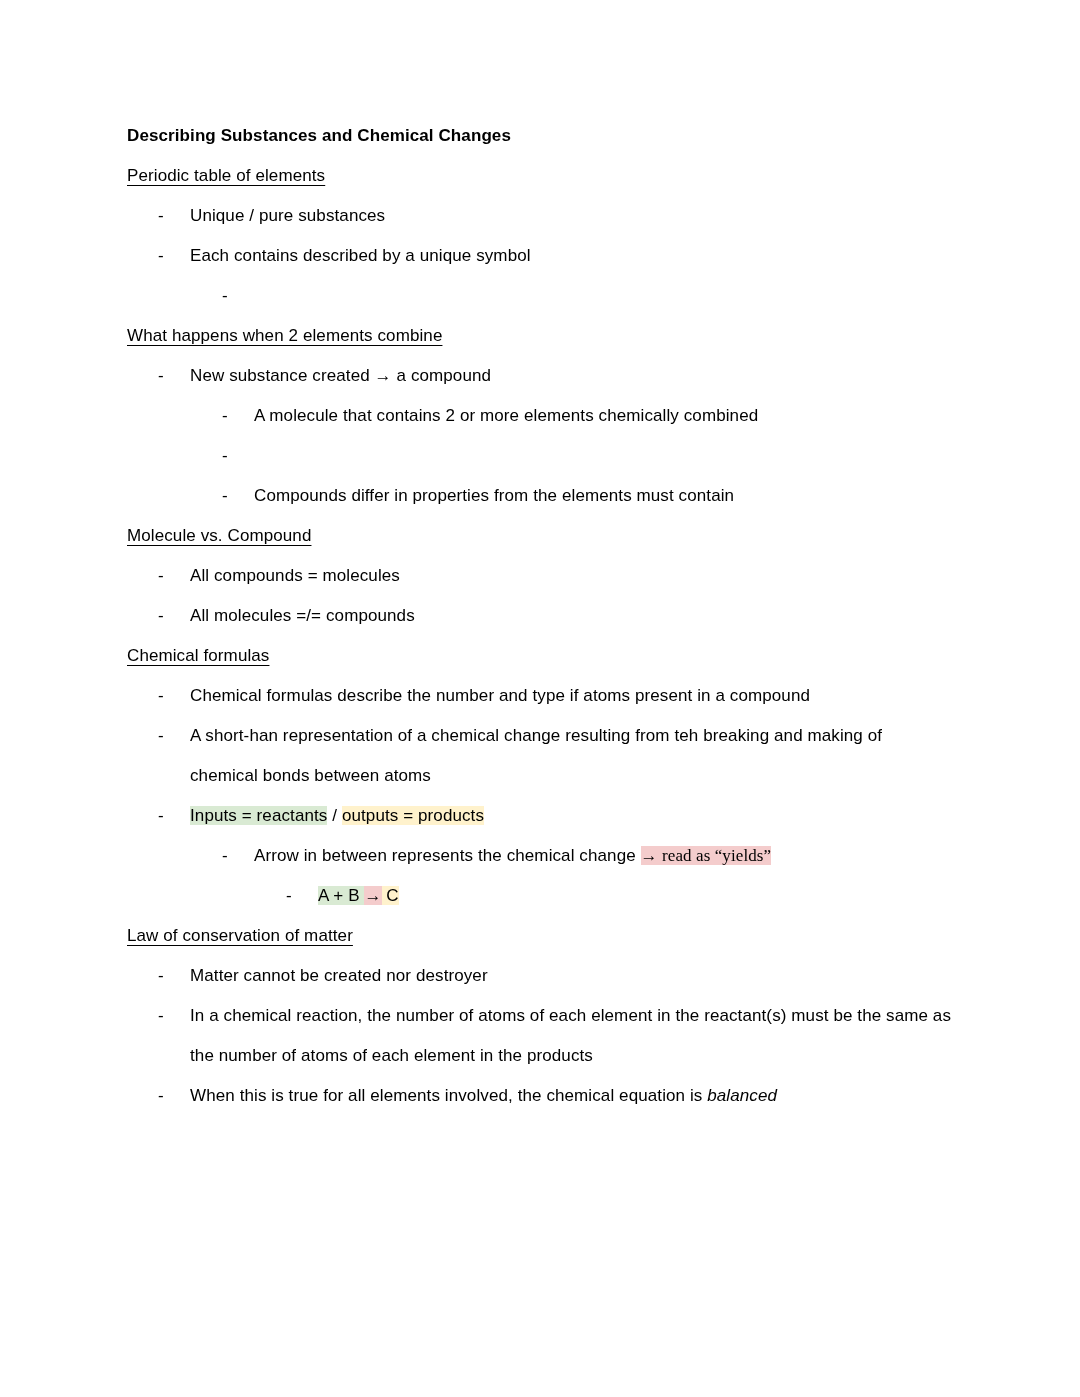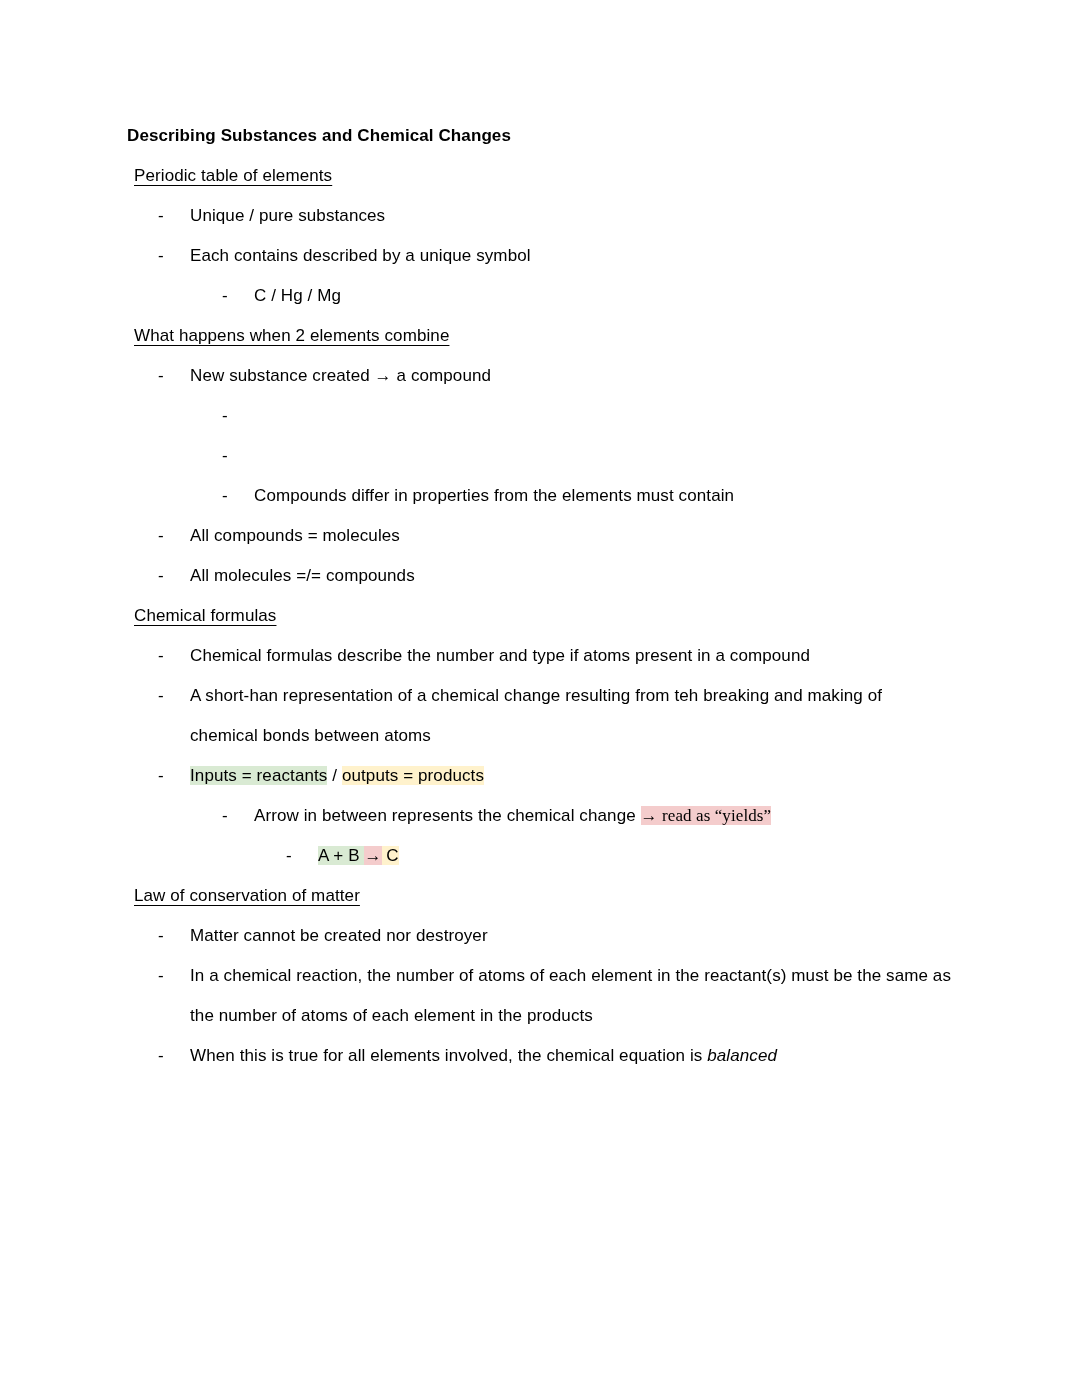--- a/index.html
+++ b/index.html
@@ -30,21 +30,20 @@
     flex: 1;
     min-width: 0;
   }
   .title .content {
     font-weight: 700;
   }
   .section .content {
     text-decoration: underline;
     text-underline-offset: 4px;
     text-decoration-thickness: 1px;
-    margin-left: 7px;
   }
   .bullet .dash {
     width: 32px;
     flex-shrink: 0;
   }
   .level-1 { padding-left: 31px; }
   .level-2 { padding-left: 95px; }
   .level-3 { padding-left: 159px; }
   .hl-green  { background-color: var(--hl-green,  #d9ead3); }
   .hl-yellow { background-color: var(--hl-yellow, #fff2cc); }
@@ -64,38 +63,41 @@
     <div class="block bullet level-1">
       <span class="dash">-</span>
       <span class="content"><span>Unique / pure substances</span></span>
     </div>
     <div class="block bullet level-1">
       <span class="dash">-</span>
       <span class="content"><span>Each contains described by a unique symbol</span></span>
     </div>
     <div class="block bullet level-2">
       <span class="dash">-</span>
-      <span class="content"><span>C / Hg / Mg</span></span>
     </div>
     <div class="block section">
       <span class="content"><span>What happens when 2 elements combine</span></span>
     </div>
     <div class="block bullet level-1">
       <span class="dash">-</span>
       <span class="content"><span>New substance created → a compound</span></span>
     </div>
     <div class="block bullet level-2">
       <span class="dash">-</span>
+      <span class="content"><span>A molecule that contains 2 or more elements chemically combined</span></span>
     </div>
     <div class="block bullet level-2">
       <span class="dash">-</span>
     </div>
     <div class="block bullet level-2">
       <span class="dash">-</span>
       <span class="content"><span>Compounds differ in properties from the elements must contain</span></span>
+    </div>
+    <div class="block section">
+      <span class="content"><span>Molecule vs. Compound</span></span>
     </div>
     <div class="block bullet level-1">
       <span class="dash">-</span>
       <span class="content"><span>All compounds = molecules</span></span>
     </div>
     <div class="block bullet level-1">
       <span class="dash">-</span>
       <span class="content"><span>All molecules =/= compounds</span></span>
     </div>
     <div class="block section">

